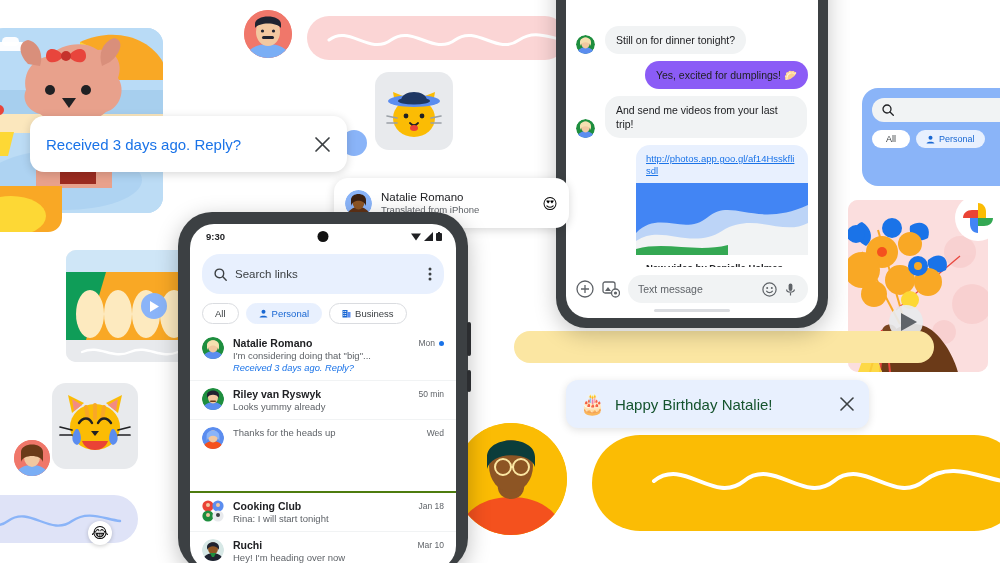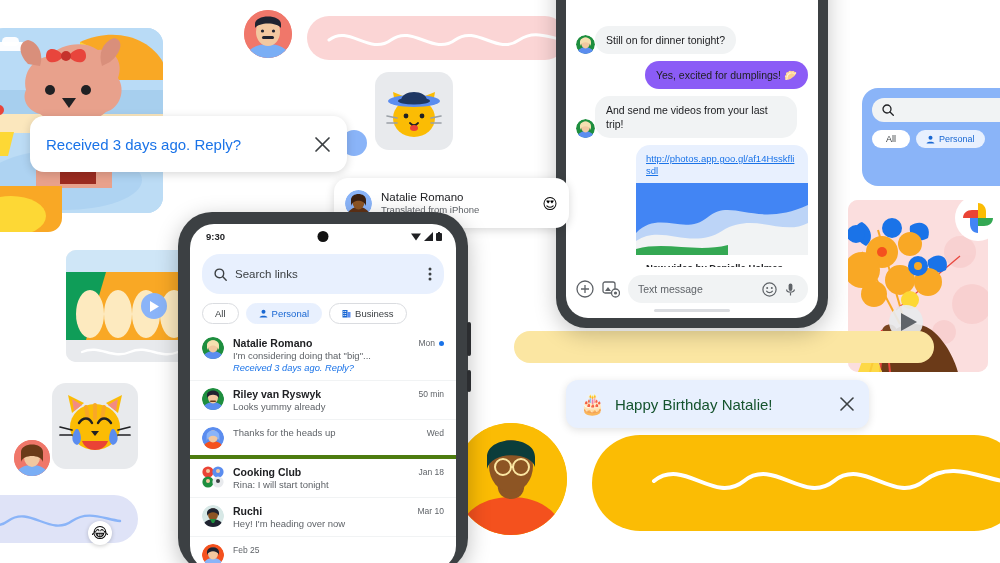--- a/index.html
+++ b/index.html
@@ -45,21 +45,21 @@
   .csug{font-size:9.3px;color:#1a73e8;font-style:italic;line-height:12px;}
   .ctime{font-size:8.5px;color:#5f6368;white-space:nowrap;padding-top:1px;display:flex;align-items:center;gap:4px;}
   .dot{width:5px;height:5px;border-radius:50%;background:#1a73e8;display:inline-block;}
 
   
   #tablet{left:556px;top:-112px;width:272px;height:440px;background:#3c4043;border-radius:30px;
           box-shadow:0 6px 22px rgba(0,0,0,.22);}
   #tabScreen{position:absolute;left:10px;top:10px;width:252px;height:420px;background:#fff;
              border-radius:22px;overflow:hidden;display:flex;flex-direction:column;}
   .msgs{flex:1;padding:8px 10px 0 10px;overflow:hidden;}
-  .mrow{display:flex;align-items:flex-end;gap:0;margin-bottom:7px;}
+  .mrow{display:flex;align-items:flex-end;gap:10px;margin-bottom:7px;}
   .mrow.out{justify-content:flex-end;}
   .bub{font-size:10.5px;line-height:14px;padding:7px 11px;border-radius:15px;max-width:180px;color:#202124;}
   .bub.in{background:#f1f3f4;}
   .bub.out{background:#8b5cf6;}
   .mav{width:19px;height:19px;border-radius:50%;flex:0 0 19px;overflow:hidden;position:relative;}
   .linkcard{background:#e8f0fe;border-radius:14px;width:172px;overflow:hidden;margin-left:auto;}
   .linkurl{font-size:9.5px;color:#1a73e8;text-decoration:underline;padding:8px 10px 6px 10px;line-height:12px;word-break:break-all;}
   .linkimg{height:72px;position:relative;overflow:hidden;background:#4285f4;}
   .linkmeta{background:#fff;padding:7px 10px 8px 10px;}
   .lt{font-size:9.5px;font-weight:700;color:#202124;line-height:12px;}
@@ -548,21 +548,21 @@
               <ellipse cx="11" cy="9.4" rx="5" ry="6.2" fill="#f2c8a0"></ellipse>
               <path d="M4.6 9 C4.6 1.6 17.4 1.6 17.4 9 L17.4 14 C15 7 7 7 4.6 14 Z" fill="#8ab4f8"></path>
             </svg>
         </div>
         <div class="cmeta">
           <div class="cprev">Thanks for the heads up</div>
         </div>
         <div class="ctime">Wed</div>
       </div>
 
-      <div class="convrow" style="border-top:4px solid #4d7c0f;">
+      <div class="convrow" style="border-top:2px solid #4d7c0f;margin-top:36px;">
         <div class="av" style="border-radius:0;background:none;">
           <svg width="22" height="22" viewBox="0 0 22 22">
             <circle cx="6" cy="6" r="5.6" fill="#ea4335"></circle>
               <circle cx="16" cy="6" r="5.6" fill="#5b8def"></circle>
             <circle cx="6" cy="16" r="5.6" fill="#1e8e3e"></circle>
               <circle cx="16" cy="16" r="5.6" fill="#e8eaed"></circle>
             <circle cx="6" cy="5" r="2" fill="#f2c8a0"></circle>
               <circle cx="16" cy="5" r="2" fill="#f2c8a0"></circle>
             <circle cx="6" cy="15" r="2" fill="#f2c8a0"></circle>
               <circle cx="16" cy="15" r="2" fill="#3c4043"></circle>

